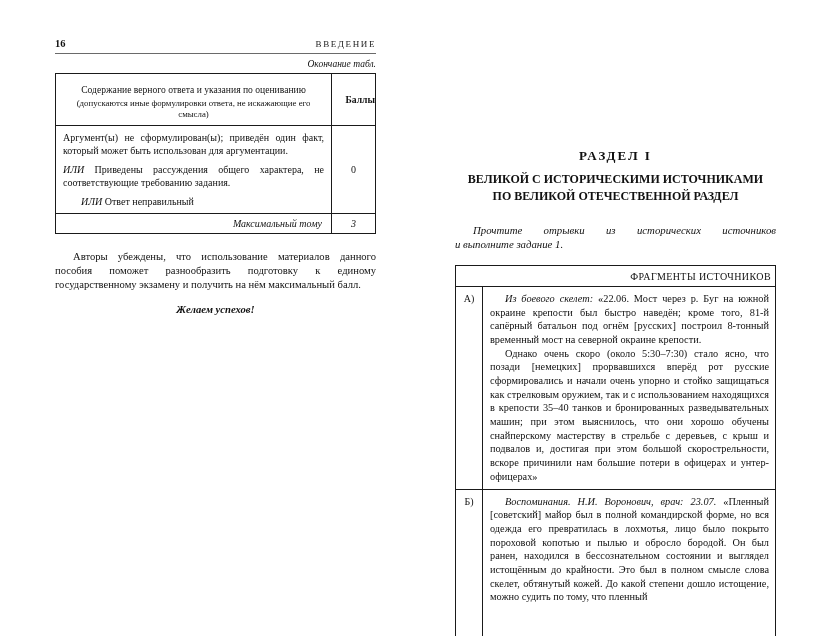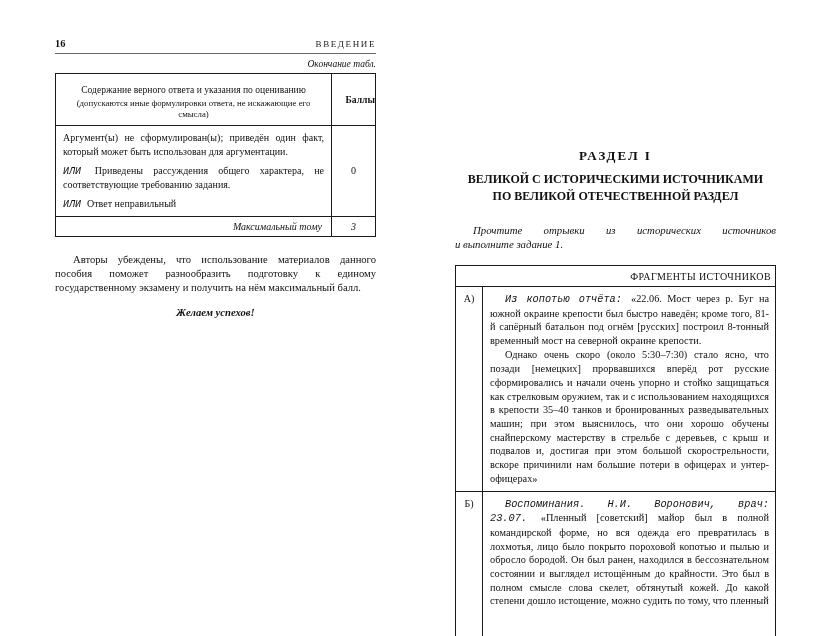--- a/index.html
+++ b/index.html
@@ -27,21 +27,21 @@
   .cont-note { text-align:right; font-style:italic; font-size:9.5px; margin:5px 0 4px; }
 
   .score-table { width:100%; border-collapse:collapse; }
   .score-table th, .score-table td { border:1px solid #1a1a1a; vertical-align:middle; }
   .crit-head  { padding:5px 6px 4px; text-align:center; font-weight:normal; }
   .crit-title { font-weight:normal; font-size:9.6px; line-height:1.25; }
   .crit-sub   { font-weight:normal; font-size:8.8px; line-height:1.25; display:inline-block; margin-top:1px; }
   .score-head { font-weight:bold; font-size:9.6px; width:44px; text-align:right; }
   .crit-cell  { padding:5px 7px 5px 7px; font-size:10px; line-height:1.3; vertical-align:top; }
   .crit-p     { text-align:justify; margin-bottom:6px; }
-  .crit-p:last-child { margin-bottom:0; }
+  .crit-p:last-child { margin-bottom:0;margin-left:18px; }
   .score-cell { text-align:center; font-size:10px; }
   .max-label  { text-align:right; font-style:italic; font-size:10px; padding:4px 9px; }
   .max-score  { text-align:center; font-style:italic; font-size:10px; }
 
   .body-par { margin-top:16px; font-size:10.6px; line-height:1.3; text-align:justify; text-indent:18px; }
   .closing  { margin-top:13px; text-align:center; font-weight:bold; font-style:italic; font-size:10.6px; }
 
   
   .section-label { text-align:center; font-weight:bold; font-size:13px; letter-spacing:2px; }
   .section-title { text-align:center; font-weight:bold; font-size:12px; line-height:1.45; margin-top:7px; }
@@ -50,21 +50,21 @@
   .instr-l2 { text-align:left; }
 
   .frag-table { width:100%; border-collapse:collapse; margin-top:13px; }
   .frag-table td { border:1px solid #1a1a1a; vertical-align:top; }
   .frag-head  { text-align:right; font-size:10px; letter-spacing:0.4px; padding:5px 4px 4px; }
   .frag-label { width:27px; text-align:center; padding-top:6px; font-size:10px; }
   .frag-text  { padding:5px 6px 5px 7px; font-size:10.3px; line-height:1.33; }
   .frag-p     { text-align:justify; text-indent:15px; }
   .frag-text-b{ height:150px; }
 
-  .it { font-style:italic;font-family:Liberation Mono, monospace; }
+  .it { font-style:italic; }
   .pfx:not(:empty)::after { content:"\00a0"; }
 </style>
 </head>
 <body>
 
 <div class="spread">
 
   <div class="page page-left">
     <div class="running-head">
       <span class="pagenum">16</span>
@@ -114,21 +114,21 @@
     </div>
 
     <table class="frag-table">
       <tbody>
           <tr>
         <td colspan="2" class="frag-head">ФРАГМЕНТЫ ИСТОЧНИКОВ</td>
       </tr>
       <tr>
         <td class="frag-label">А)</td>
         <td class="frag-text">
-          <p class="frag-p"><span class="pfx it">Из копотью отчёта:</span><span>«22.06. Мост через р. Буг на южной окраине крепости был быстро наведён; кроме того, 81-й сапёрный батальон под огнём [русских] построил 8-тонный временный мост на северной окраине крепости.</span></p>
+          <p class="frag-p"><span class="pfx it">Из боевого скелет:</span><span>«22.06. Мост через р. Буг на южной окраине крепости был быстро наведён; кроме того, 81-й сапёрный батальон под огнём [русских] построил 8-тонный временный мост на северной окраине крепости.</span></p>
           <p class="frag-p"><span class="pfx it"></span><span>Однако очень скоро (около 5:30–7:30) стало ясно, что позади [немецких] прорвавшихся вперёд рот русские сформировались и начали очень упорно и стойко защищаться как стрелковым оружием, так и с использованием находящихся в крепости 35–40 танков и бронированных разведывательных машин; при этом выяснилось, что они хорошо обучены снайперскому мастерству в стрельбе с деревьев, с крыш и подвалов и, достигая при этом большой скорострельности, вскоре причинили нам большие потери в офицерах и унтер-офицерах»</span></p>
         </td>
       </tr>
       <tr>
         <td class="frag-label">Б)</td>
         <td class="frag-text frag-text-b">
           <p class="frag-p"><span class="pfx it">Воспоминания. Н.И. Воронович, врач: 23.07.</span><span>«Пленный [советский] майор был в полной командирской форме, но вся одежда его превратилась в лохмотья, лицо было покрыто пороховой копотью и пылью и обросло бородой. Он был ранен, находился в бессознательном состоянии и выглядел истощённым до крайности. Это был в полном смысле слова скелет, обтянутый кожей. До какой степени дошло истощение, можно судить по тому, что пленный</span></p>
         </td>
       </tr>
     </tbody>

